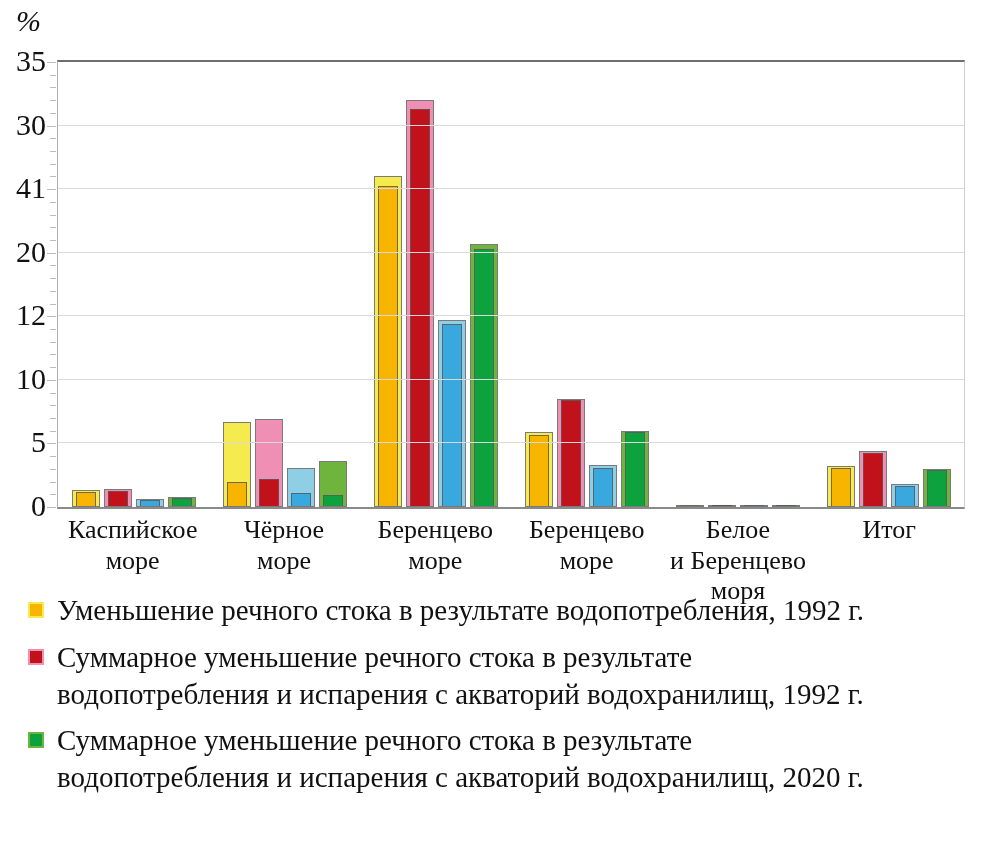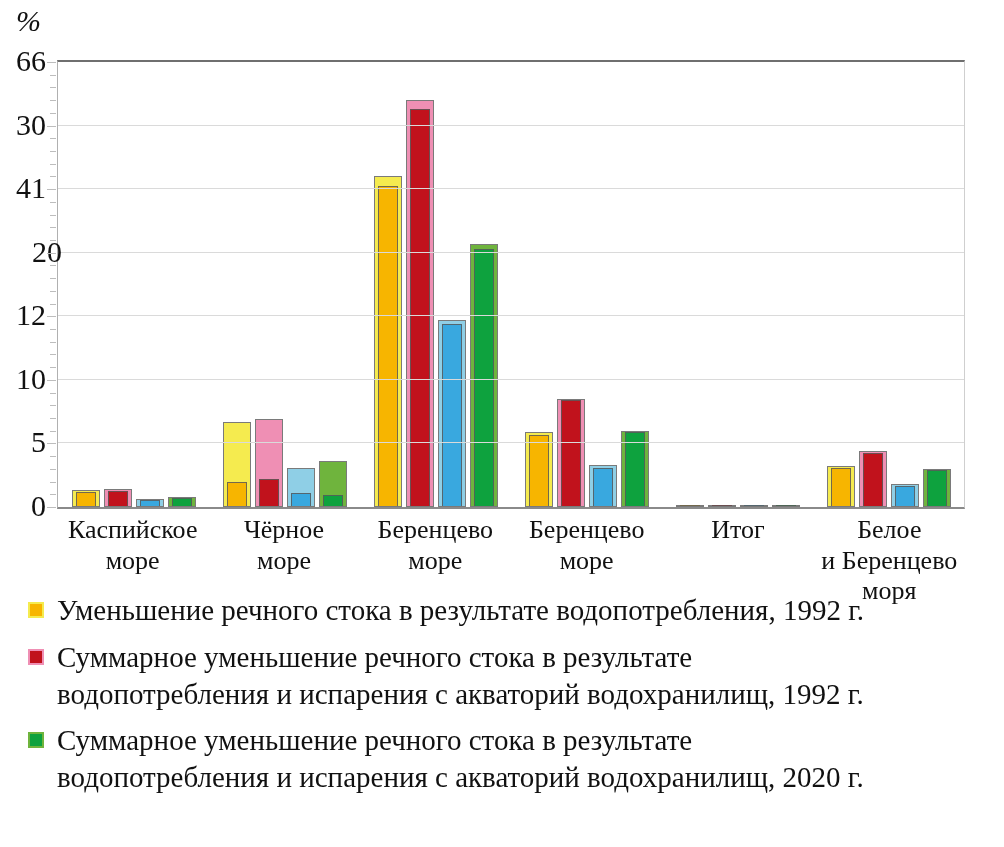--- a/index.html
+++ b/index.html
@@ -127,24 +127,24 @@
       </div>
   <div class="gridline" style="bottom: 63.5714px;"></div>
       <div class="gridline" style="bottom: 127.143px;"></div>
       <div class="gridline" style="bottom: 190.714px;"></div>
       <div class="gridline" style="bottom: 254.286px;"></div>
       <div class="gridline" style="bottom: 317.857px;"></div>
       <div class="gridline" style="bottom: 381.429px;"></div>
     </div>
 
   <div id="ylabels">
-      <div class="ylab" style="left: 4px; top: 46px;">66</div>
+      <div class="ylab" style="left: 4px; top: 46px;">35</div>
       <div class="ylab" style="left: 4px; top: 109.571px;">30</div>
       <div class="ylab" style="left: 4px; top: 173.143px;">41</div>
-      <div class="ylab" style="left: 20px; top: 236.714px;">20</div>
+      <div class="ylab" style="left: 4px; top: 236.714px;">20</div>
       <div class="ylab" style="left: 4px; top: 300.286px;">12</div>
       <div class="ylab" style="left: 4px; top: 363.857px;">10</div>
       <div class="ylab" style="left: 4px; top: 427.429px;">5</div>
       <div class="ylab" style="left: 4px; top: 491px;">0</div>
     </div>
   <div id="yticks">
       <div class="ytick" style="width: 9px; left: 47px; top: 507px; position: absolute;"></div>
       <div class="ytick" style="width: 6px; left: 50px; top: 494.286px; position: absolute;"></div>
       <div class="ytick" style="width: 6px; left: 50px; top: 481.571px; position: absolute;"></div>
       <div class="ytick" style="width: 6px; left: 50px; top: 468.857px; position: absolute;"></div>
@@ -184,24 +184,24 @@
 
   <div class="xlabels">
     <div class="xlabel">Каспийское
 море</div>
     <div class="xlabel">Чёрное
 море</div>
     <div class="xlabel">Беренцево
 море</div>
     <div class="xlabel">Беренцево
 море</div>
-    <div class="xlabel">Итог</div>
     <div class="xlabel">Белое
 и Беренцево
 моря</div>
+    <div class="xlabel">Итог</div>
   </div>
 
   <div class="legend">
     <div class="legend-item">
       <span class="swatch" style="background: rgb(247, 181, 0); border-color: rgb(245, 235, 79);"></span>
       <span class="legend-label">Уменьшение речного стока в результате водопотребления, 1992 г.</span>
     </div>
     <div class="legend-item">
       <span class="swatch" style="background: rgb(193, 18, 28); border-color: rgb(239, 143, 180);"></span>
       <span class="legend-label">Суммарное уменьшение речного стока в результате

